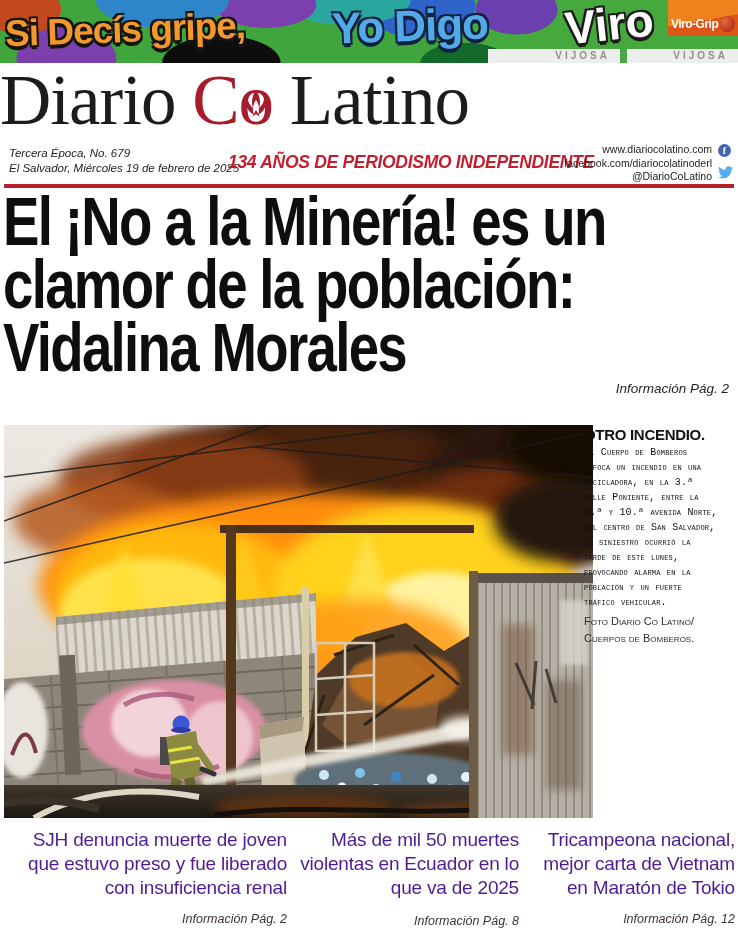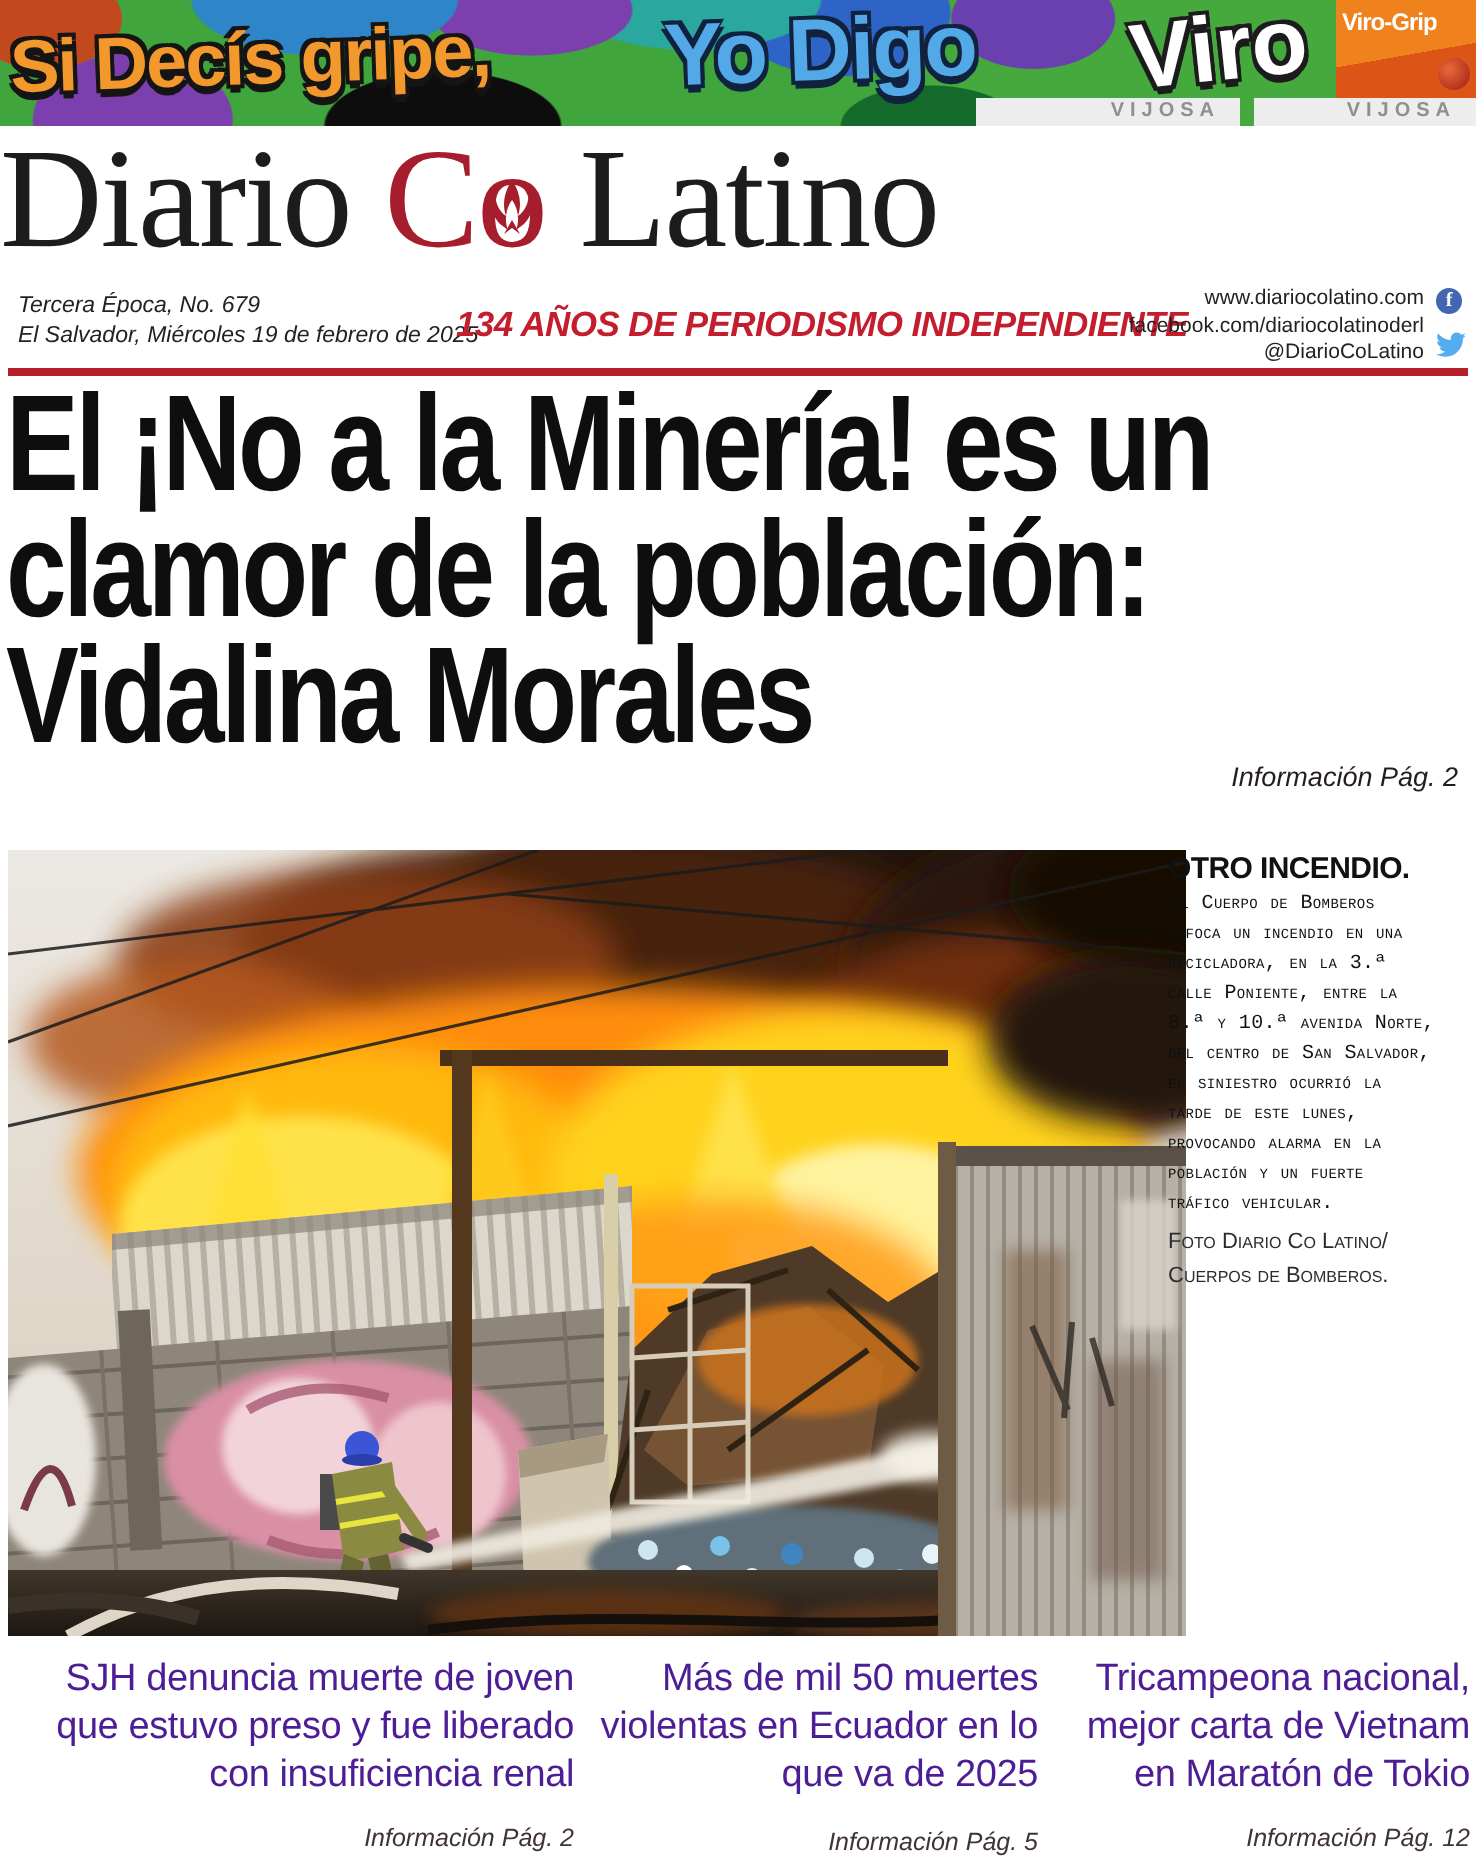--- a/index.html
+++ b/index.html
@@ -24,22 +24,22 @@
       radial-gradient(110px 50px at 63% 100%, #136a2a 0 40%, transparent 41%),
       linear-gradient(95deg, #3fa53c 0 60%, #46a93e 60% 100%);
   }
   .graffiti { position:absolute; font-weight:bold; white-space:nowrap; }
   .g1 { left:5px; top:9px; font-size:37px; letter-spacing:-1px; color:#f2982d; transform:rotate(-2deg);
         text-shadow:-2px -2px 0 #151515, 2px -2px 0 #151515, -2px 2px 0 #151515, 2px 2px 0 #151515, 0 4px 0 #151515; }
   .g2 { left:332px; top:1px; font-size:44px; letter-spacing:-1px; color:#53a9e8; transform:rotate(-2deg);
         text-shadow:-2px -2px 0 #10223e, 2px -2px 0 #10223e, -2px 2px 0 #10223e, 2px 2px 0 #10223e, 0 4px 0 #10223e; }
   .g3 { left:565px; top:-3px; font-size:46px; color:#ffffff; transform:rotate(-6deg);
         text-shadow:-2px -2px 0 #1c1c1c, 2px -2px 0 #1c1c1c, -2px 2px 0 #1c1c1c, 2px 2px 0 #1c1c1c, 0 4px 0 #1c1c1c; }
-  .product-box { position:absolute; left:668px; top:0; width:70px; height:49px;
-      background:linear-gradient(170deg,#f0821e 0 55%, #dd5417 55% 100%); padding:2px 3px; }
+  .product-box { position:absolute; left:668px; top:0; width:70px; height:36px;
+      background:linear-gradient(170deg,#f0821e 0 55%, #dd5417 55% 100%); padding:14px 3px; }
   .product-box span { color:#fff; font-weight:bold; font-size:12px; letter-spacing:-0.5px; }
   .product-dot { position:absolute; right:3px; bottom:4px; width:16px; height:16px; border-radius:50%;
       background:radial-gradient(circle at 35% 35%, #e86a3a, #a11d10); }
   .vijosa { position:absolute; top:49px; height:14px; background:#ededed; color:#8f8f8f;
       font-size:10px; font-weight:bold; letter-spacing:3px; text-align:right;
       line-height:14px; padding-right:10px; }
   .vij1 { left:488px; width:132px; }
   .vij2 { left:627px; width:111px; }
 
   
@@ -301,20 +301,20 @@
     <div class="caption">El Cuerpo de Bomberos sofoca un incendio en una recicladora, en la 3.ª calle Poniente, entre la 8.ª y 10.ª avenida Norte, del centro de San Salvador, el siniestro ocurrió la tarde de este lunes, provocando alarma en la población y un fuerte tráfico vehicular.</div>
     <div class="credit">Foto Diario Co Latino/ Cuerpos de Bomberos.</div>
   </div>
 
   <div class="story story1">
     <h2>SJH denuncia muerte de joven que estuvo preso y fue liberado con insuficiencia renal</h2>
     <span class="pref">Información Pág. 2</span>
   </div>
   <div class="story story2">
     <h2>Más de mil 50 muertes violentas en Ecuador en lo que va de 2025</h2>
-    <span class="pref">Información Pág. 5</span>
+    <span class="pref">Información Pág. 8</span>
   </div>
   <div class="story story3">
     <h2>Tricampeona nacional, mejor carta de Vietnam en Maratón de Tokio</h2>
     <span class="pref">Información Pág. 12</span>
   </div>
 
 </div>
 
 </body></html>

